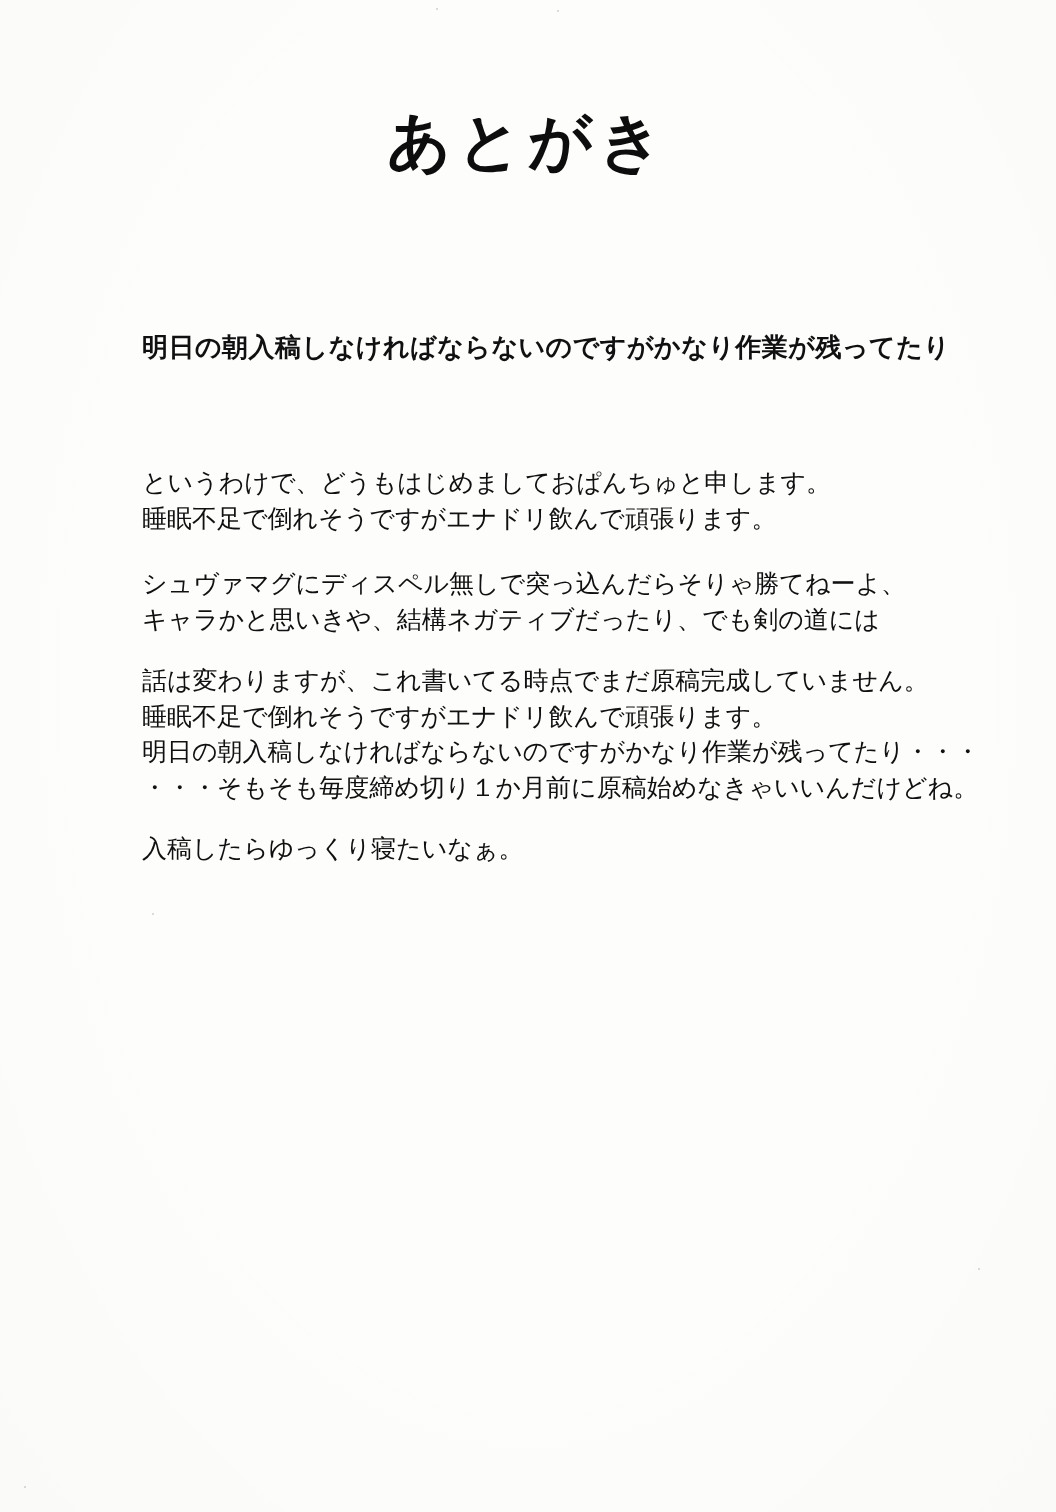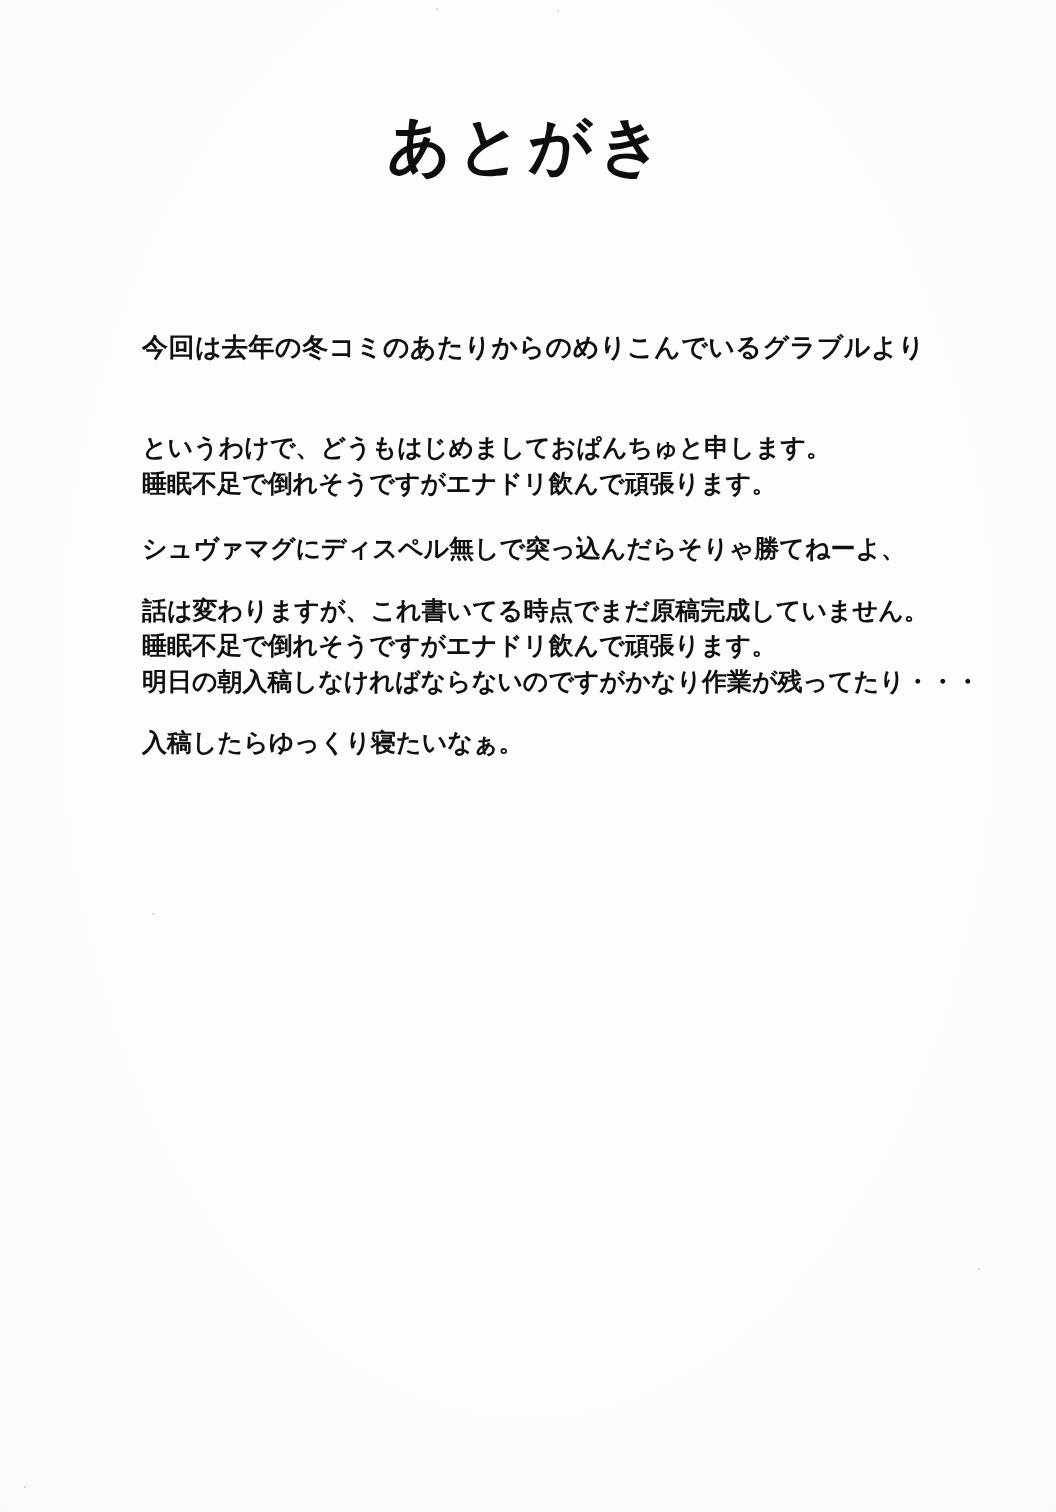--- a/index.html
+++ b/index.html
@@ -28,44 +28,44 @@
     background:
       radial-gradient(ellipse at 50% 45%, rgba(255,255,255,0) 55%, rgba(0,0,0,0.012) 100%);
     pointer-events: none;
   }
   .title {
     position: absolute;
     top: 112px;
     left: 0;
     right: 0;
     text-align: center;
-    font-family: Liberation Serif, serif;
+    font-family: Liberation Mono, monospace;
     font-weight: 700;
     font-size: 63px;
     letter-spacing: 6px;
     color: #0d0d0d;
     line-height: 1.1;
   }
   .headline {
     position: absolute;
     top: 330px;
     left: 142px;
     font-size: 26px;
     font-weight: 700;
     letter-spacing: 0.5px;
     color: #101010;
     white-space: nowrap;
   }
   .body-text {
     position: absolute;
-    top: 430px;
+    top: 465px;
     left: 142px;
     width: 820px;
     font-size: 25px;
-    font-weight: 700;
+    font-weight: 400;
     line-height: 1.42;
     color: #101010;
   }
   .para {
     margin: 0 0 26px 0;
   }
   .para:last-child {
     margin-bottom: 12px;
   }
   .para .line {
@@ -89,37 +89,39 @@
 <div class="page">
 
   <div class="speck" style="left:436px; top:8px;"></div>
   <div class="speck" style="left:557px; top:10px;"></div>
   <div class="speck" style="left:152px; top:913px;"></div>
   <div class="speck" style="left:978px; top:1268px;"></div>
   <div class="speck" style="left:24px; top:1486px;"></div>
 
   <div class="title">あとがき</div>
 
-  <div class="headline">今回は去年の冬コミのあたりからのめりこんでいるグラブルより</div>
+  <div class="headline">明日の朝入稿しなければならないのですがかなり作業が残ってたり</div>
 
   <div class="body-text">
 
     <div class="para spacer-para">
       <span class="line">というわけで、どうもはじめましておぱんちゅと申します。</span>
       <span class="line">睡眠不足で倒れそうですがエナドリ飲んで頑張ります。</span>
     </div>
 
     <div class="para">
       <span class="line">シュヴァマグにディスペル無しで突っ込んだらそりゃ勝てねーよ、</span>
+      <span class="line">キャラかと思いきや、結構ネガティブだったり、でも剣の道には</span>
     </div>
 
     <div class="para">
       <span class="line">話は変わりますが、これ書いてる時点でまだ原稿完成していません。</span>
       <span class="line">睡眠不足で倒れそうですがエナドリ飲んで頑張ります。</span>
       <span class="line">明日の朝入稿しなければならないのですがかなり作業が残ってたり・・・</span>
+      <span class="line">・・・そもそも毎度締め切り１か月前に原稿始めなきゃいいんだけどね。</span>
     </div>
 
     <div class="para">
       <span class="line">入稿したらゆっくり寝たいなぁ。</span>
     </div>
 
   </div>
 
 </div>
 

